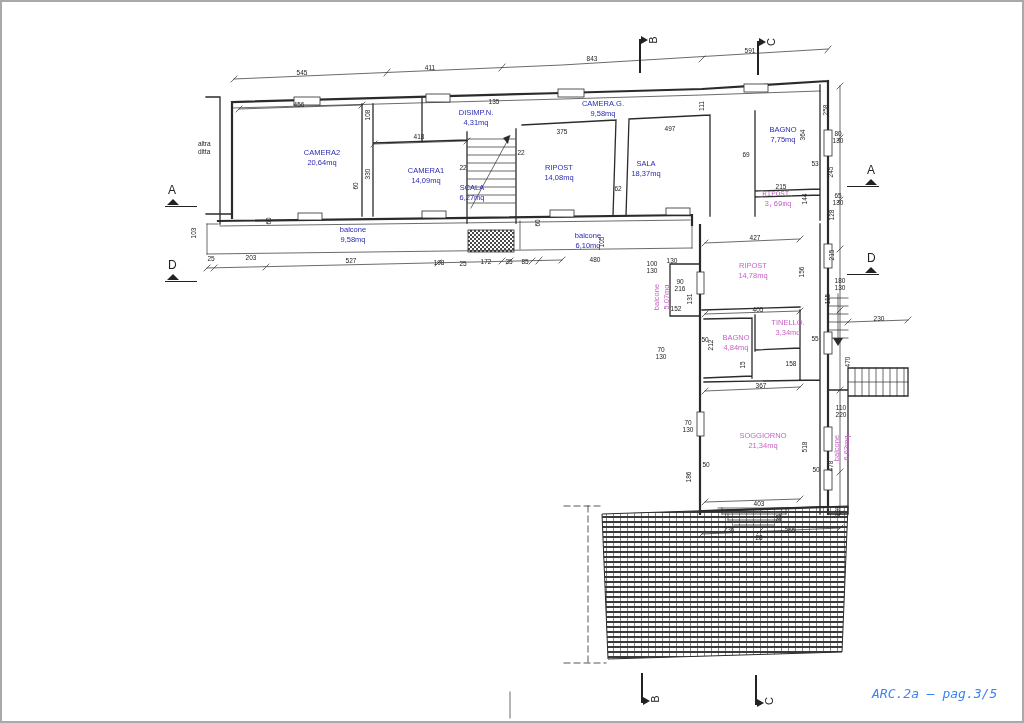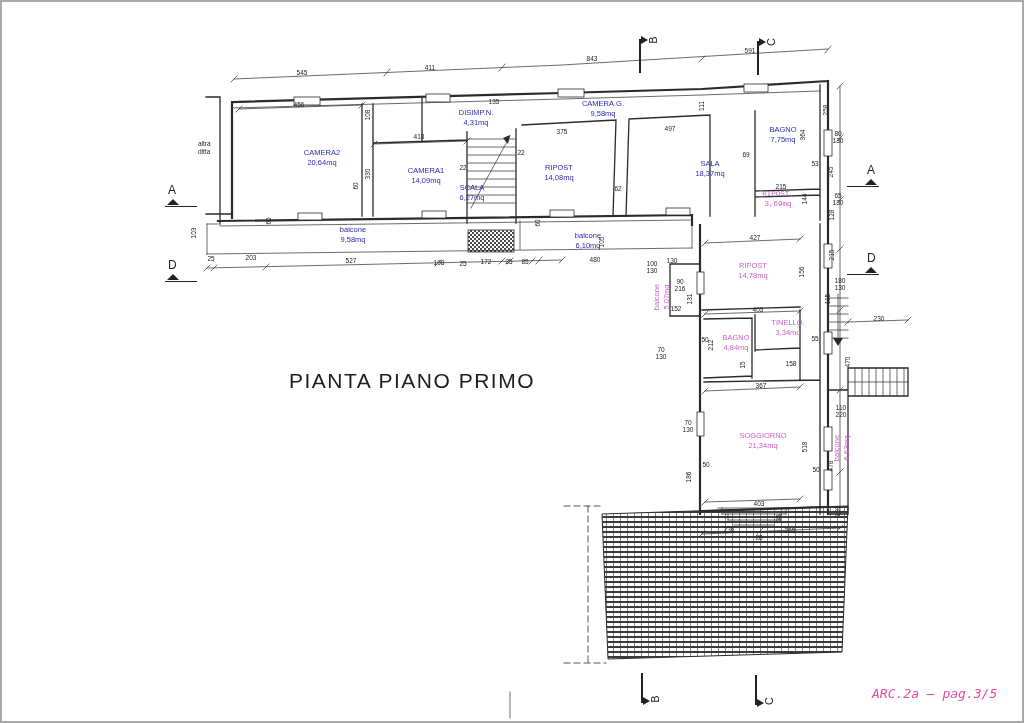--- a/index.html
+++ b/index.html
@@ -4,21 +4,21 @@
 <style>
   html,body{margin:0;padding:0;background:#e8e8e8;}
   .frame{position:relative;width:1024px;height:723px;background:#ffffff;
          border:2px solid #a9a9a9;box-sizing:border-box;overflow:hidden;
          font-family:"Liberation Sans",sans-serif;}
   svg.linework{position:absolute;left:0;top:0;}
 
   .plan-title{position:absolute;left:287px;top:367px;
       font:21px "Liberation Sans",sans-serif;letter-spacing:1.5px;color:#1d1d1d;}
   .sheet-ref{position:absolute;left:870px;top:684px;
-      font:italic 13px "DejaVu Sans Mono",monospace;color:#ec4899;}
+      font:italic 13px "DejaVu Sans Mono",monospace;color:#3b82f6;}
   .side-note{position:absolute;left:196px;top:138px;
       font:6.5px/1.2 "Liberation Sans",sans-serif;color:#222;white-space:pre-line;}
 
   .room{position:absolute;transform:translate(-50%,-50%);text-align:center;
         font:7.5px/1.3 "Liberation Sans",sans-serif;}
   .room .room-name,.room .room-area{display:block;}
   .room.blue{color:#2a2ab2;}
   .room.pink{color:#c75fc7;}
   .room.rot{transform:translate(-50%,-50%) rotate(-90deg);}
 
@@ -136,21 +136,20 @@
       <rect x="695" y="270" width="7" height="22"></rect>
       <rect x="695" y="410" width="7" height="24"></rect>
     </g>
 
     <g fill="#2b2b2b" stroke="none">
       <polygon points="508,133 501,136 506,142"></polygon>
       <polygon points="836,344 831,336 841,336"></polygon>
     </g>
   </svg>
 
-  <div class="plan-title">PIANTA PIANO PRIMO</div>
   <div class="sheet-ref">ARC.2a  –  pag.3/5</div>
   <div class="side-note">altra
 ditta</div>
 
   <div>
       <div class="room blue" style="position: absolute; left: 320px; top: 156px;">
       <span class="room-name">CAMERA2</span>
       <span class="room-area">20,64mq</span>
     </div>
       <div class="room blue" style="position: absolute; left: 424px; top: 174px;">
@@ -162,21 +161,21 @@
       <span class="room-area">4,31mq</span>
     </div>
       <div class="room blue" style="position: absolute; left: 601px; top: 107px;">
       <span class="room-name">CAMERA.G.</span>
       <span class="room-area">9,58mq</span>
     </div>
       <div class="room blue" style="position: absolute; left: 557px; top: 171px;">
       <span class="room-name">RIPOST</span>
       <span class="room-area">14,08mq</span>
     </div>
-      <div class="room blue" style="position: absolute; left: 708px; top: 167px; text-align: center;">
+      <div class="room blue" style="position: absolute; left: 644px; top: 167px; text-align: center;">
       <span class="room-name">SALA</span>
       <span class="room-area">18,37mq</span>
     </div>
       <div class="room blue" style="position: absolute; left: 470px; top: 191px;">
       <span class="room-name">SCALA</span>
       <span class="room-area">6,27mq</span>
     </div>
       <div class="room blue" style="position: absolute; left: 781px; top: 133px;">
       <span class="room-name">BAGNO</span>
       <span class="room-area">7,75mq</span>

